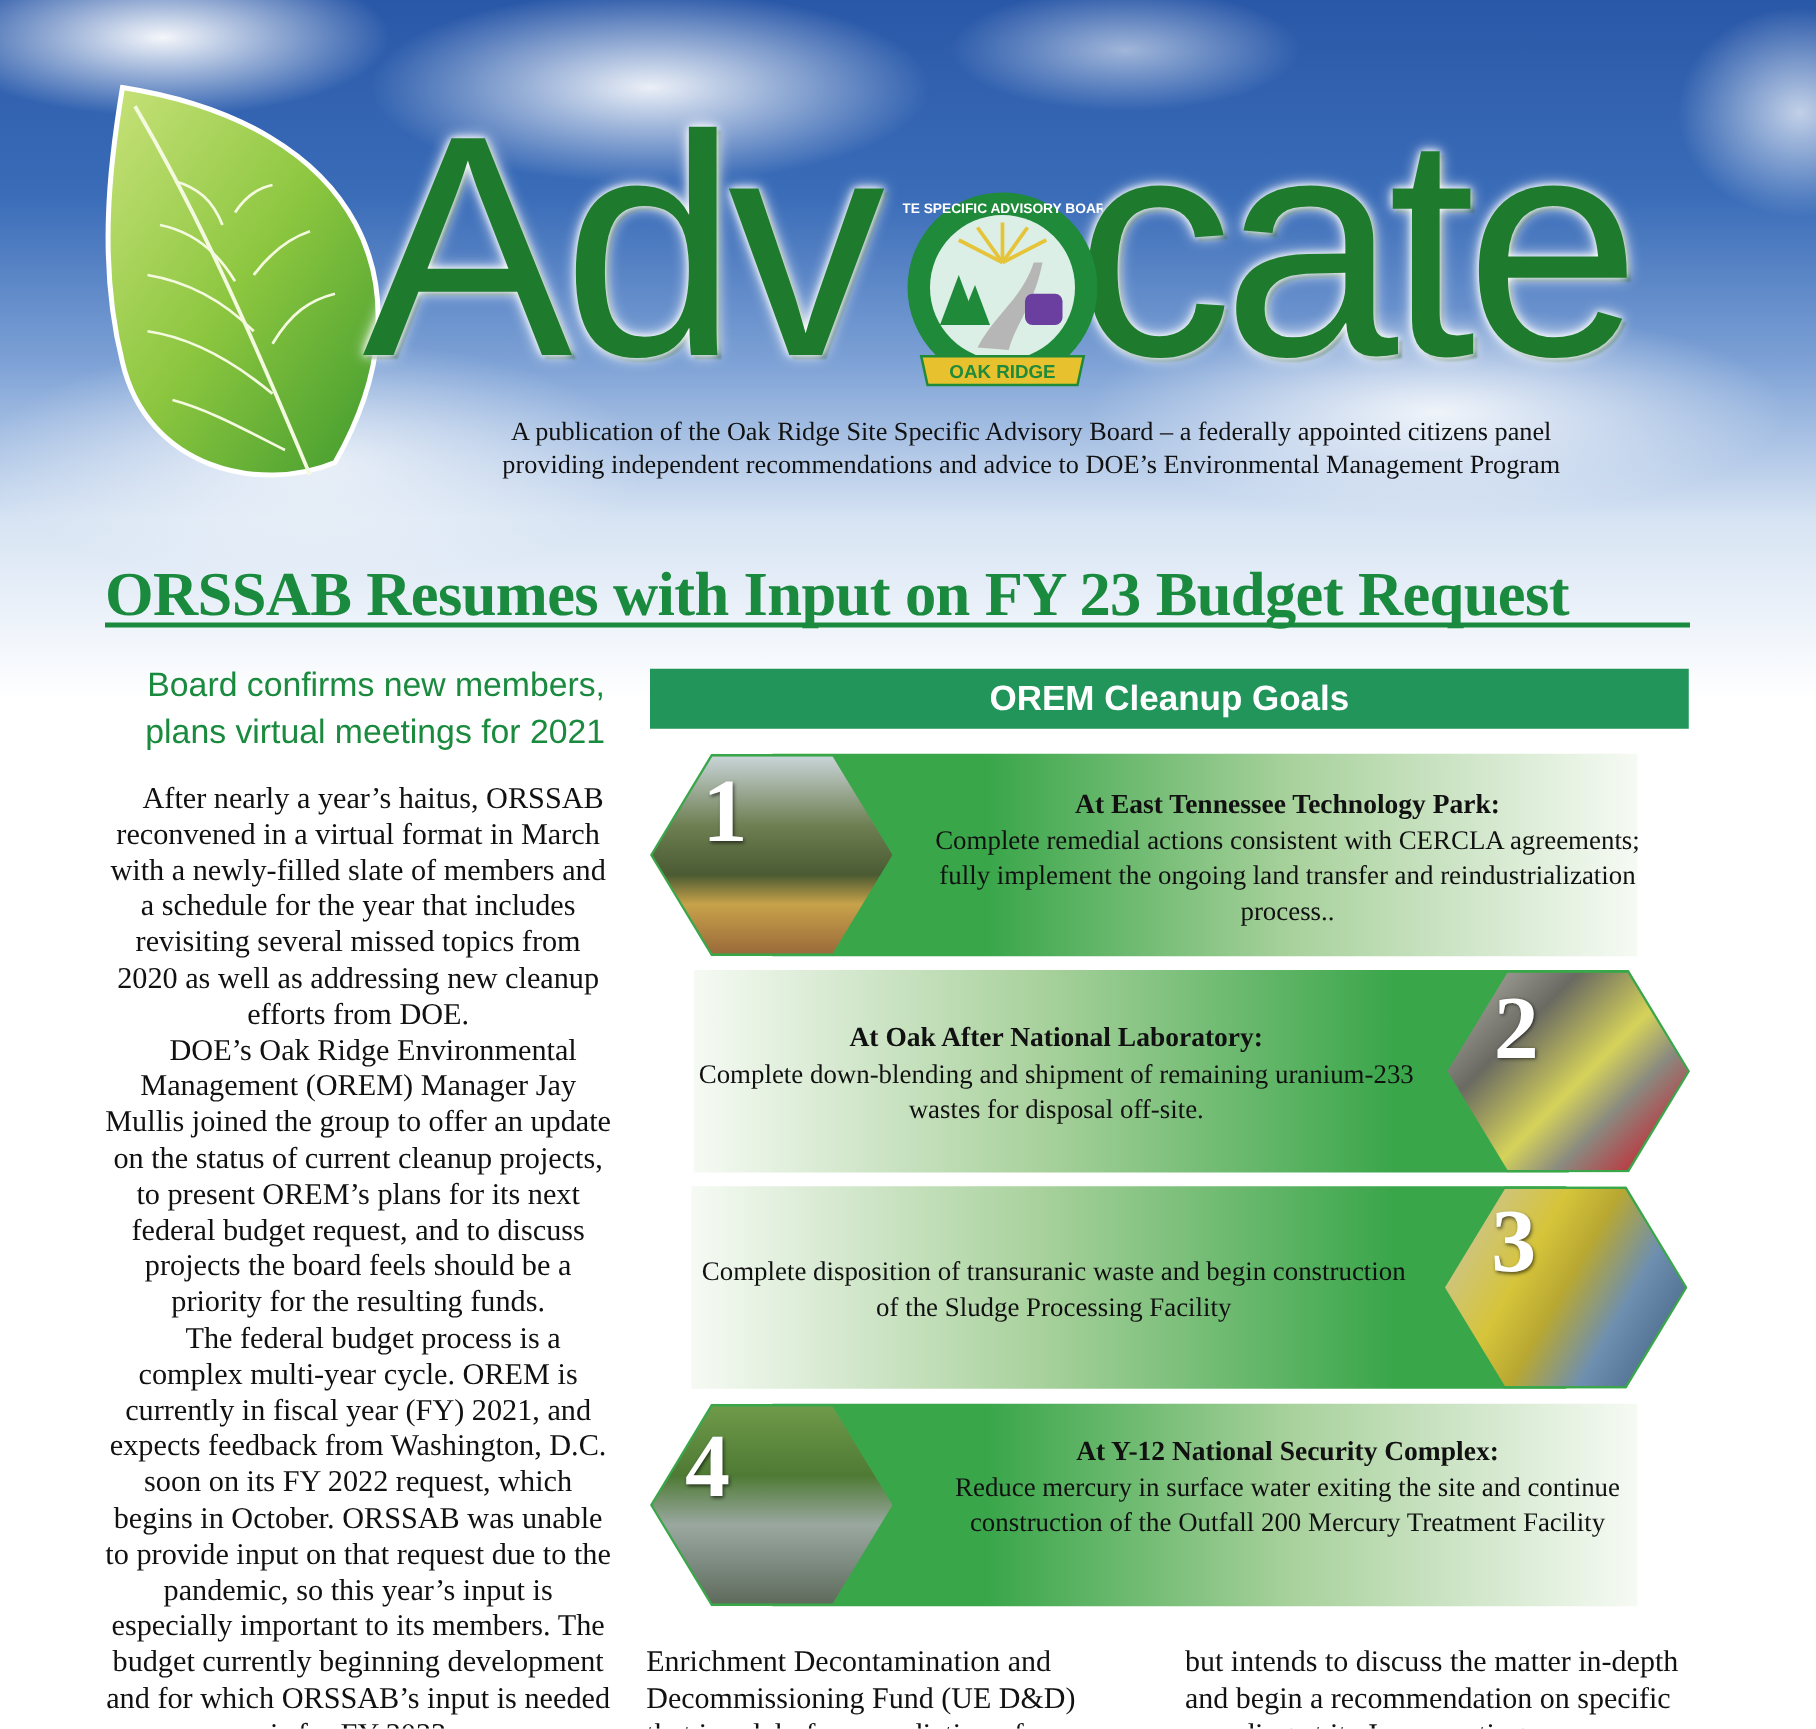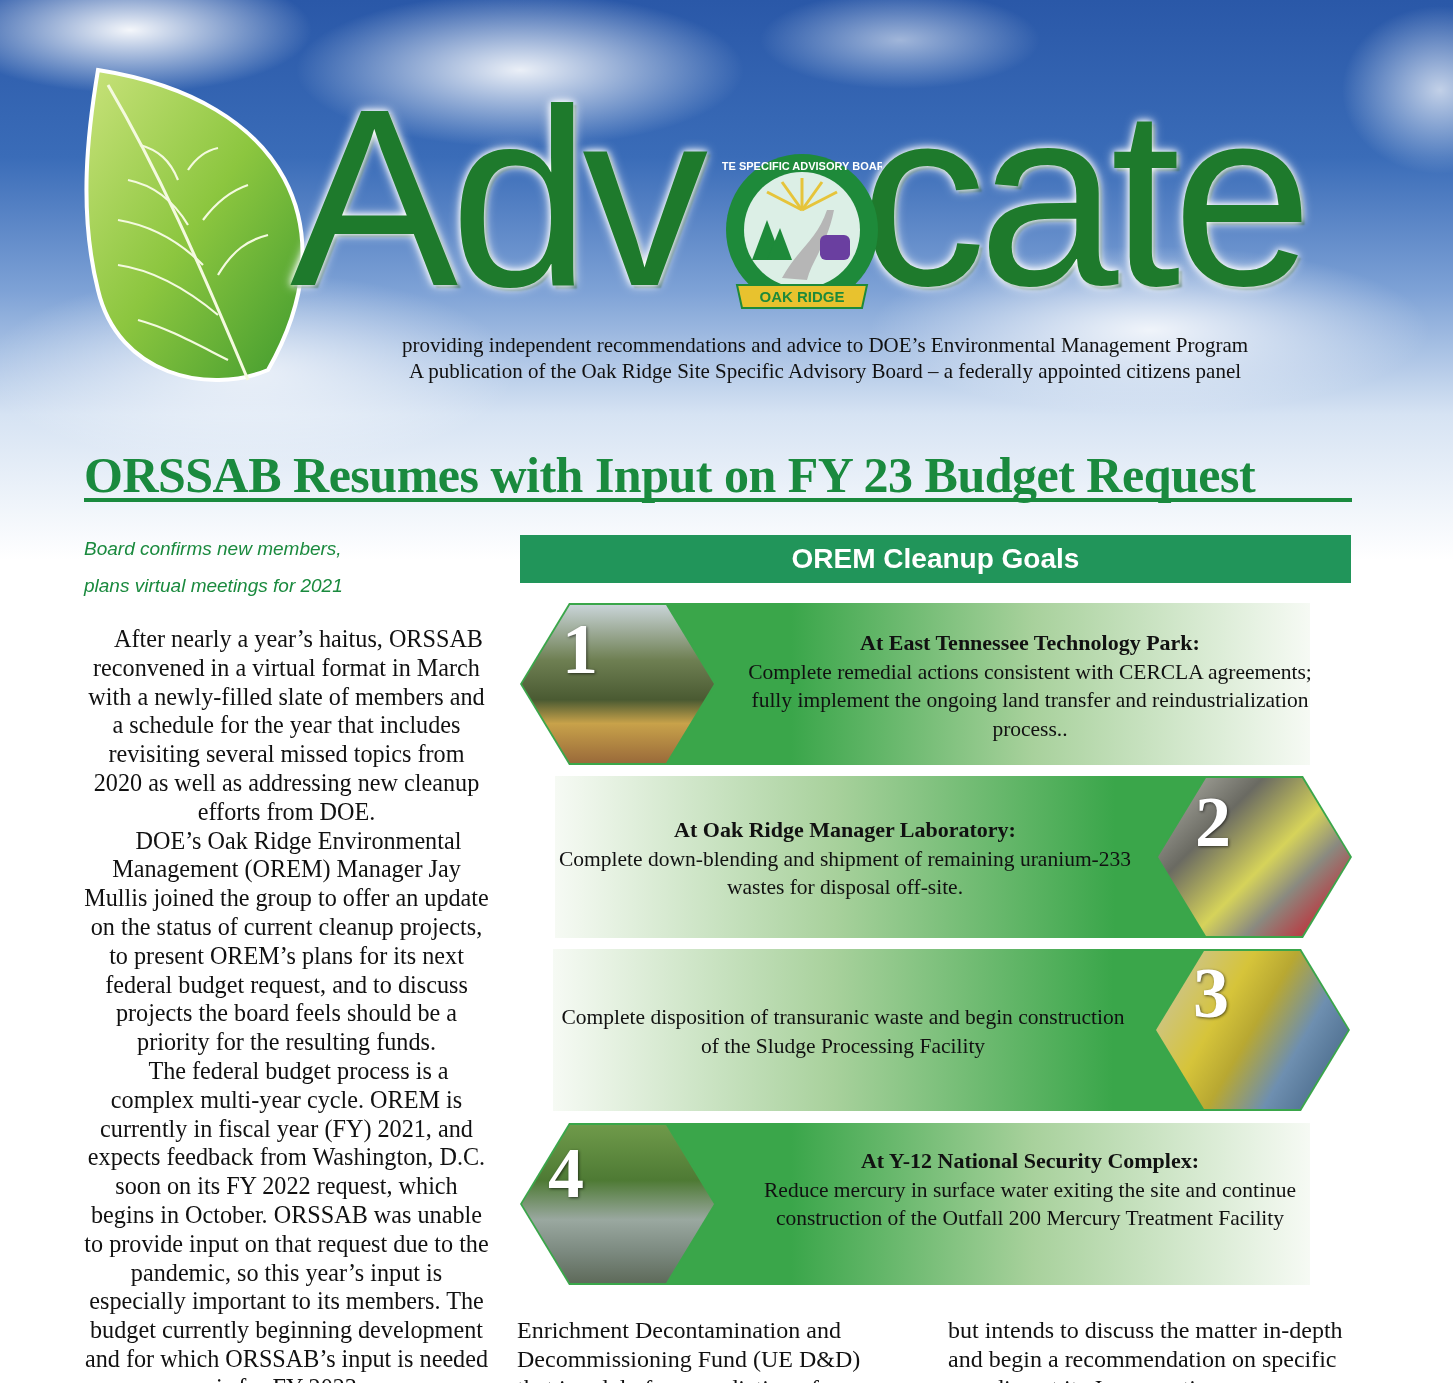--- a/index.html
+++ b/index.html
@@ -40,23 +40,23 @@
 
   
   .headline {
     position: absolute; left: 84px; top: 446px; width: 1268px;
     font-size: 50px; line-height: 58px; color: #1a8a3e; letter-spacing: -0.5px;
   }
   .headline-rule { position: absolute; left: 84px; top: 498px; width: 1268px; height: 4px; background: #1a8a3e; }
 
   
   .subhead {
-    position: absolute; left: 84px; top: 530px; width: 400px; text-align: left;
-    font-family: "Liberation Sans", sans-serif; font-style: italic;
-    font-size: 19px; line-height: 37px; color: #1a8a3e;
+    position: absolute; left: 84px; top: 530px; width: 400px; text-align: right;
+    font-family: "Liberation Sans", sans-serif; 
+    font-size: 27px; line-height: 37px; color: #1a8a3e;
   }
   .col-left {
     position: absolute; left: 84px; top: 625px; width: 405px;
     font-size: 24.2px; line-height: 28.8px; color: #111; height: 758px; overflow: hidden;
   }
   .col-left p { text-indent: 24px; text-align: center; }
 
   
   .goals-banner {
     position: absolute; left: 520px; top: 535px; width: 831px; height: 48px;
@@ -143,22 +143,22 @@
   <path d="M60 128 C 75 100, 95 90, 105 60 L112 60 C 105 95, 90 110, 85 130 Z" fill="#b6b6b6"></path>
   <g fill="#6a3fa0">
       <rect x="98" y="85" width="30" height="25" rx="6"></rect>
     </g>
   <text x="80" y="20" font-size="11" font-weight="bold" fill="#fff" text-anchor="middle" font-family="Liberation Sans, sans-serif">SITE SPECIFIC ADVISORY BOARD</text>
   <path d="M15 135 L145 135 L140 158 L20 158 Z" fill="#e8c22e" stroke="#1e8a3a" stroke-width="2"></path>
   <text x="80" y="152" font-size="15" font-weight="bold" fill="#1e8a3a" text-anchor="middle" font-family="Liberation Sans, sans-serif">OAK RIDGE</text>
 </svg>
 
 <div class="tagline">
+  <div>A publication of the Oak Ridge Site Specific Advisory Board – a federally appointed citizens panel</div>
   <div>providing independent recommendations and advice to DOE’s Environmental Management Program</div>
-  <div>A publication of the Oak Ridge Site Specific Advisory Board – a federally appointed citizens panel</div>
 </div>
 
 <h1 class="headline">ORSSAB Resumes with Input on FY 23 Budget Request</h1>
 <div class="headline-rule"></div>
 
 <div class="subhead">
   <div>Board confirms new members,</div>
   <div>plans virtual meetings for 2021</div>
 </div>
 
@@ -182,21 +182,21 @@
   </div>
 </div>
 
 <div class="goal right-hex" style="left:555px; top:776px; width:797px;">
   <div class="band" style="left:0; width:700px;"></div>
   <div class="hex" style="left:601px;">
     <div class="hex-inner" style="background: linear-gradient(135deg,#b9b9b0 0%,#6a6a62 30%,#d6d35a 55%,#8a8a80 70%,#b4454a 85%,#555 100%);"></div>
   </div>
   <span class="num" style="left:640px; top:10px;">2</span>
   <div class="text" style="left:0; width:580px; top:40px;">
-    <span class="site">At Oak Ridge Manager Laboratory:</span>
+    <span class="site">At Oak After National Laboratory:</span>
     <span>Complete down-blending and shipment of remaining uranium-233 wastes for disposal off-site.</span>
   </div>
 </div>
 
 <div class="goal right-hex" style="left:553px; top:949px; width:797px;">
   <div class="band" style="left:0; width:700px;"></div>
   <div class="hex" style="left:601px;">
     <div class="hex-inner" style="background: linear-gradient(120deg,#c8c4b0 0%,#d6c43a 35%,#b8a832 50%,#6e8fb0 70%,#3a5a7a 100%);"></div>
   </div>
   <span class="num" style="left:640px; top:8px;">3</span>

